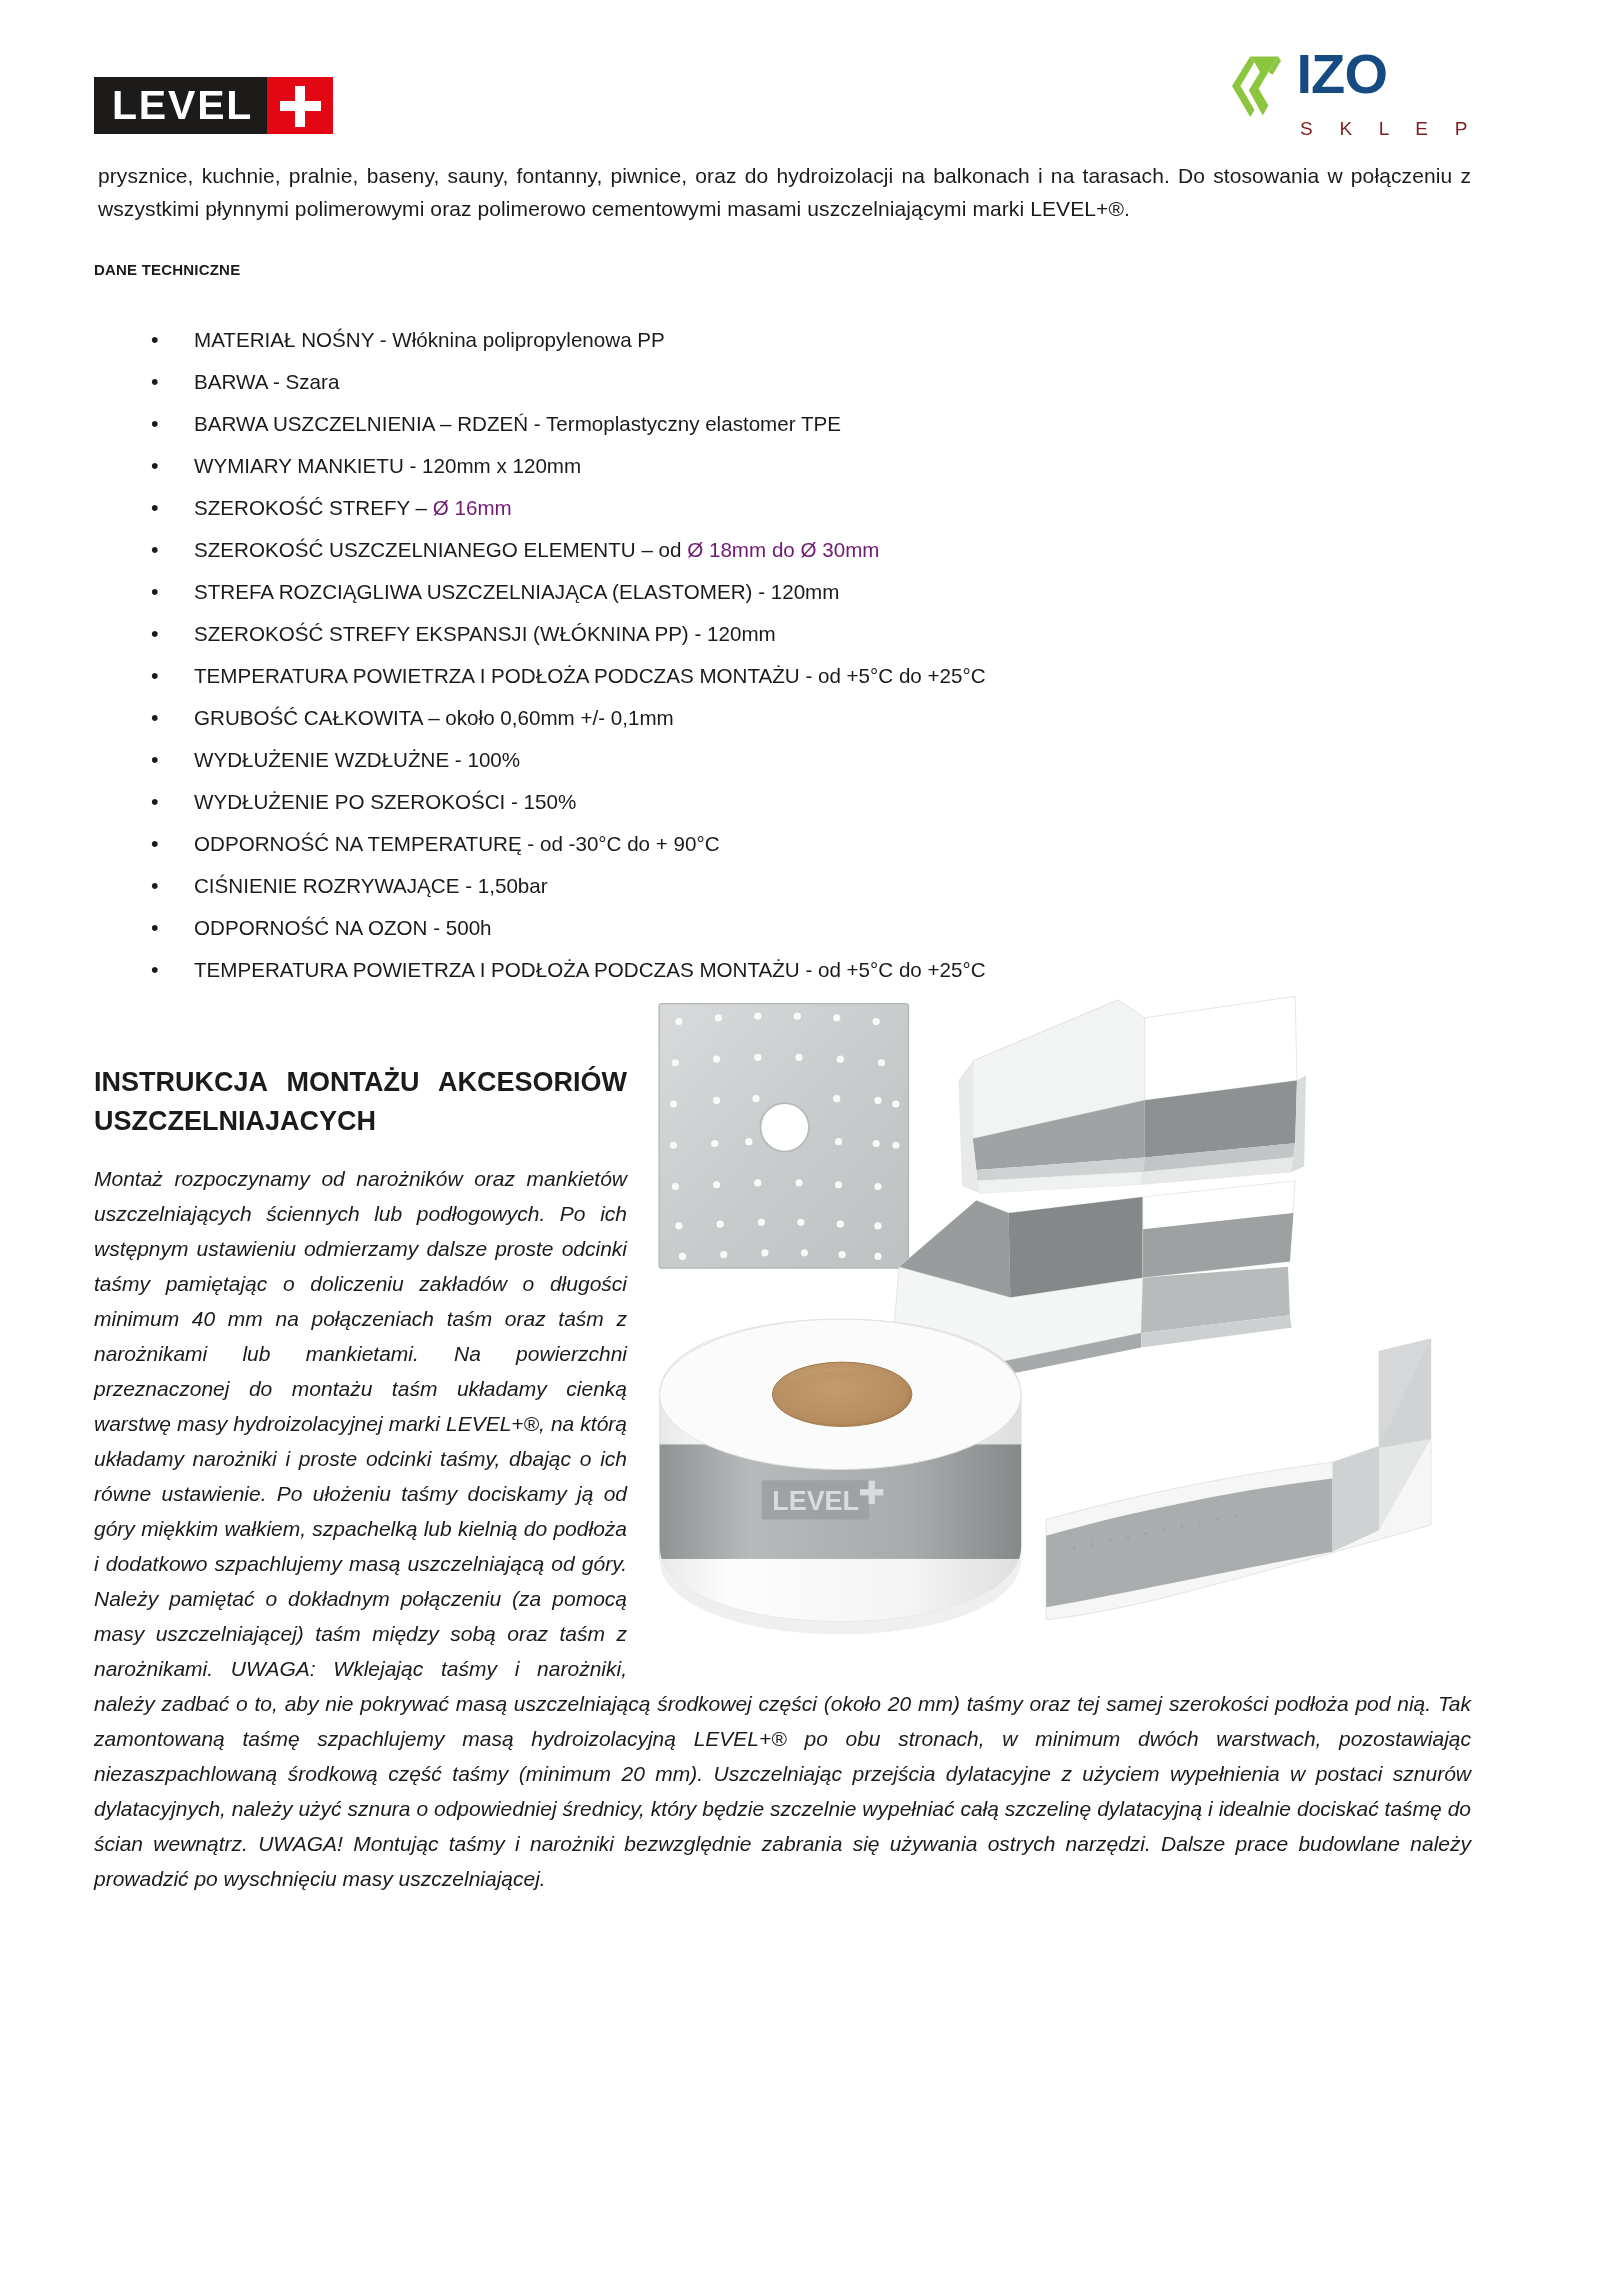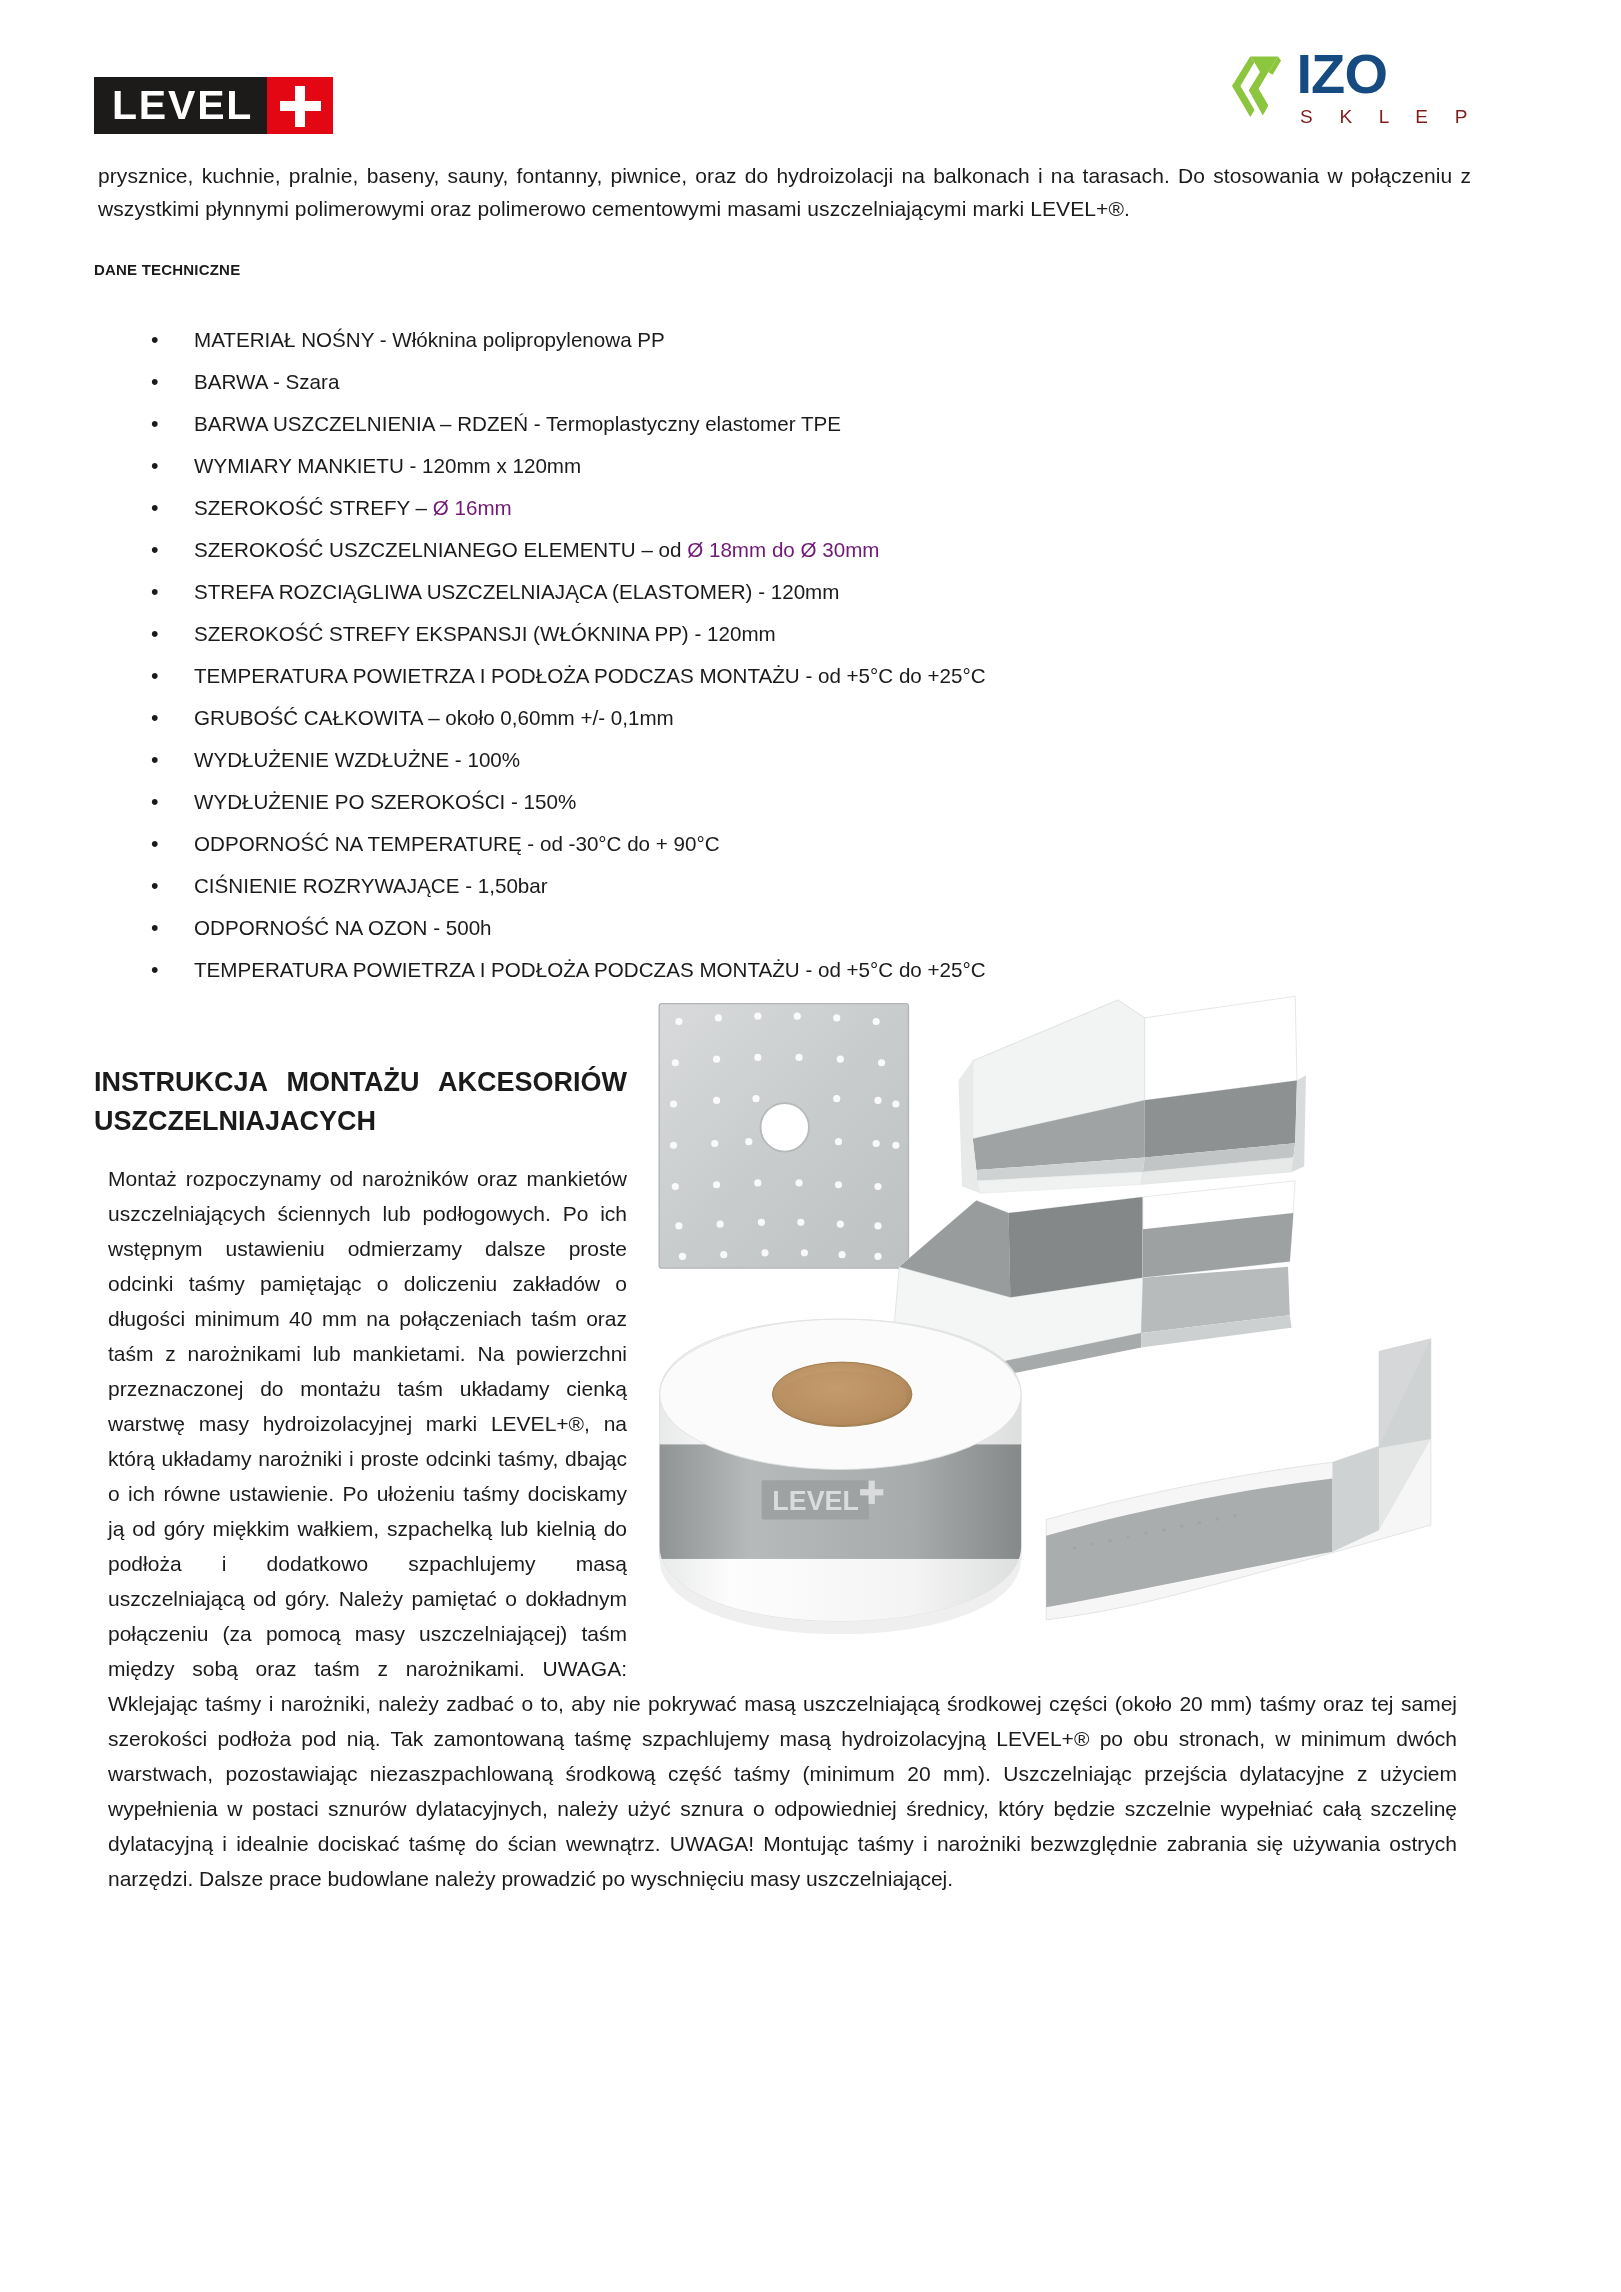--- a/index.html
+++ b/index.html
@@ -46,21 +46,21 @@
   .logo-level .lv-red .plus-v {
     position:absolute; left:28px; top:8.5px;
     width:9.9px; height:41px; background:#ffffff;
   }
 
   .logo-izo {
     position:absolute; right:54px; top:47px;
     display:flex; align-items:flex-start;
   }
   .izo-mark { width:70px; height:70px; margin-right:1.8px; margin-top:3.6px;}
-  .izo-right { display:flex; flex-direction:column; }
+  .izo-right { display:flex; flex-direction:column;gap:12px; }
   .izo-word {
     color:#164b82; font-weight:bold; font-size:56px; line-height:54px;
     letter-spacing:-0.9px; font-family:"Liberation Sans", sans-serif;
   }
   .izo-sklep {
     color:#7f1d1d; font-size:19px; letter-spacing:10.7px;
     font-family:"Liberation Sans", sans-serif; margin-top:5.4px; padding-left:3.6px;
   }
 
   
@@ -118,21 +118,22 @@
     float:right;
     width:855px;
     margin:-81px -36px 5.4px 25px;
     position:relative;
     height:667px;
   }
   p.instr-body {
     text-align:justify;
     font-size:21px;
     line-height:35px;
-    margin:14px;
+    margin:0;
+    font-style:italic;
   }
 
   
   .fig { position:absolute; }
   .fig-cuff  { left:0px;   top:9px;  }
   .fig-corners { left:224px; top:0px;  }
   .fig-roll  { left:0px;   top:330px; }
 </style>
 </head>
 <body>

